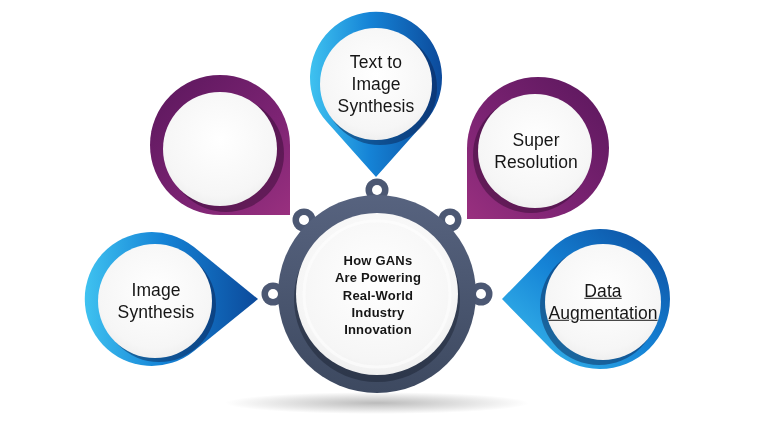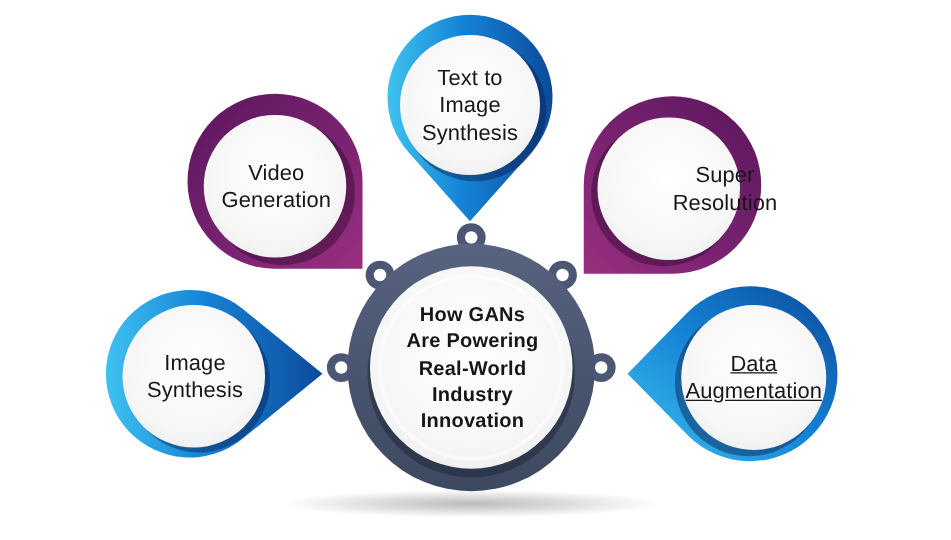--- a/index.html
+++ b/index.html
@@ -18,21 +18,21 @@
     white-space:pre-line;
     color:#161616;
   }
   .node-label{
     font-size:17.5px;
     line-height:1.27;
     font-weight:500;
     letter-spacing:.1px;
   }
   .center-label{
-    font-size:16px;
+    font-size:13px;
     line-height:1.33;
     font-weight:700;
     letter-spacing:.2px;
     width:190px;
   }
 </style>
 </head>
 <body>
 
 <div class="stage">
@@ -134,24 +134,22 @@
       <circle cx="377" cy="299" r="83" fill="rgba(22,28,44,0.42)"></circle>
       <circle cx="377" cy="294" r="81" fill="url(#gWhite)"></circle>
       <circle cx="377" cy="294" r="73" fill="none" stroke="#fdfdfd" stroke-width="3" opacity="0.65"></circle>
     </g>
   </svg>
 
   <div class="label node-label" style="left:376px;top:84px;">Text to
 Image
 Synthesis</div>
 
-  <div class="label node-label" style="left:221px;top:149px;">Video
-Generation</div>
 
-  <div class="label node-label" style="left:536px;top:151px;margin-left:44px;">Super
+  <div class="label node-label" style="left:536px;top:151px;">Super
 Resolution</div>
 
   <div class="label node-label" style="left:156px;top:301px;">Image
 Synthesis</div>
 
   <div class="label node-label" style="left:603px;top:302px;width:170px;text-decoration:underline;">Data
 Augmentation</div>
 
   <div class="label center-label" style="left:378px;top:295px;">How GANs
 Are Powering

